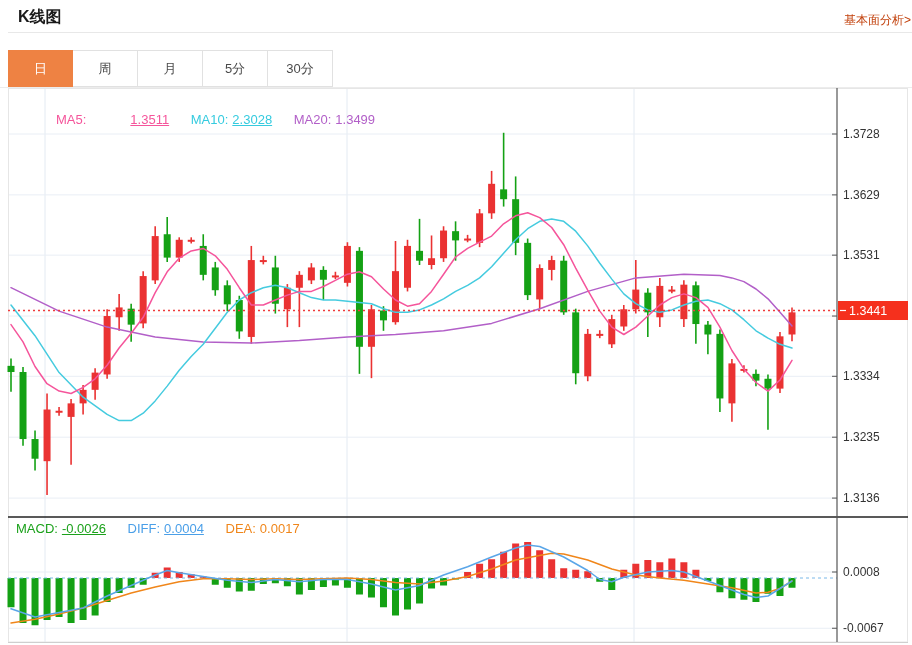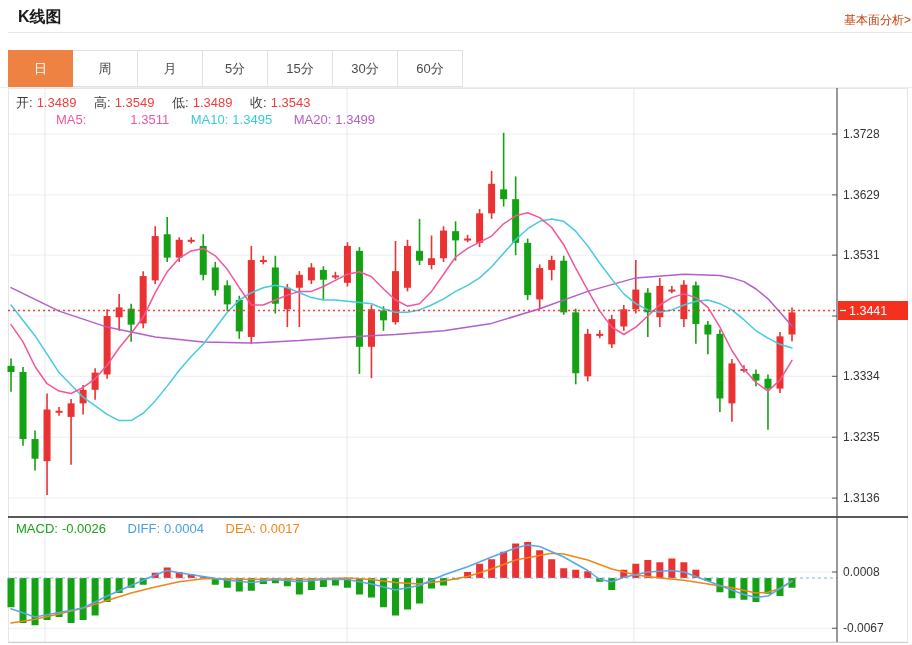--- a/index.html
+++ b/index.html
@@ -16,44 +16,42 @@
   .tab { width:65px; height:37px; line-height:36px; text-align:center; font-size:13px;
          color:#4a4a4a; background:#fff; border:1px solid #e1e1e1; border-left:none; cursor:pointer; }
   .tab:first-child { border-left:1px solid #e1e1e1; }
   .tab.active { background:#ee8243; border-color:#ee8243; color:#fff; }
   .tabs-baseline { position:absolute; left:0; top:87px; width:912px; height:1px; background:#ececec; }
 
   .legend { position:absolute; font-size:13px; white-space:nowrap; letter-spacing:0; }
   .legend span { margin-right:4px; }
   .lg-lab { color:#3c3c3c; }
   .lg-val { color:#f03c3c; margin-right:14px !important; }
-  .gap { margin-right:18px !important; }
+  .gap { margin-right:18px !important;text-decoration:underline; }
   .ma5 { color:#f5559b;margin-left:40px; } .ma10 { color:#35cbdf; } .ma20 { color:#b25fc8; }
   .mc-macd { color:#1ba11b; } .mc-diff { color:#4a9fe8; } .mc-dea { color:#f0861a;margin-top:8px; }
 
   svg text { font-family:"Liberation Sans", sans-serif; }
 </style>
 </head>
 <body>
 
 <div id="stage">
 
   <div class="hdr">
     <div class="hdr-title">K线图</div>
     <div class="hdr-link">基本面分析&gt;</div>
   </div>
 
   <div class="tabs" id="tabbar">
       <div class="tab active">日</div>
       <div class="tab">周</div>
       <div class="tab">月</div>
       <div class="tab">5分</div>
-      <div class="tab">15分</div>
       <div class="tab">30分</div>
-      <div class="tab">60分</div>
     </div>
   <div class="tabs-baseline"></div>
 
   <svg id="chart" width="912" height="557" viewBox="0 0 912 557" style="position:absolute;left:0;top:88px;">
       <line x1="45" y1="0" x2="45" y2="554.5" stroke="#e3eaf2" stroke-width="1"></line>
       <line x1="347" y1="0" x2="347" y2="554.5" stroke="#e3eaf2" stroke-width="1"></line>
       <line x1="634" y1="0" x2="634" y2="554.5" stroke="#e3eaf2" stroke-width="1"></line>
       <line x1="8" y1="46" x2="837" y2="46" stroke="#e9eef5" stroke-width="1"></line>
       <line x1="832" y1="46" x2="837" y2="46" stroke="#555555" stroke-width="1"></line>
       <text x="843" y="50" fill="#333333" font-size="12" text-anchor="start">1.3728</text>
@@ -289,30 +287,24 @@
       <rect x="788.5" y="490" width="7" height="9.75" fill="#14a114"></rect>
       <line x1="8" y1="490" x2="837" y2="490" stroke="#7ab8e8" stroke-width="1" stroke-dasharray="3 3"></line>
       <polyline points="11.0,535.0 35.0,531.3 59.1,526.0 83.1,520.0 107.1,512.5 131.2,505.0 155.2,499.0 179.2,493.8 203.2,490.8 227.3,490.8 251.3,491.5 275.3,490.8 299.4,491.5 323.4,490.8 347.4,490.0 371.5,491.5 395.5,494.5 419.5,496.0 443.6,493.0 467.6,488.5 491.6,481.0 515.6,472.0 539.7,467.5 551.7,465.3 563.7,466.0 587.7,472.0 611.8,481.0 635.8,487.0 659.8,490.0 683.9,492.3 707.9,496.0 731.9,499.8 756.0,505.0 768.0,504.3 780.0,500.5 792.0,493.0" fill="none" stroke="#f0861a" stroke-width="1.5" stroke-linejoin="round" stroke-linecap="round"></polyline>
       <polyline points="11.0,520.8 35.0,529.0 59.1,524.5 83.1,520.0 107.1,508.0 131.2,497.5 155.2,487.0 167.2,482.5 179.2,484.8 203.2,488.5 227.3,492.3 251.3,494.5 275.3,491.5 299.4,493.8 323.4,491.5 347.4,491.5 371.5,496.0 395.5,502.0 419.5,497.5 443.6,487.0 467.6,478.8 491.6,469.0 515.6,460.0 527.7,457.0 539.7,458.5 563.7,469.0 587.7,482.5 599.8,491.5 611.8,493.8 623.8,489.3 647.8,484.0 671.8,482.5 683.9,484.0 695.9,488.5 719.9,497.5 743.9,506.5 756.0,509.5 768.0,508.0 780.0,500.5 792.0,493.0" fill="none" stroke="#5aa6e8" stroke-width="1.5" stroke-linejoin="round" stroke-linecap="round"></polyline>
       <line x1="8" y1="429" x2="908" y2="429" stroke="#222222" stroke-width="1.4"></line>
       <line x1="837" y1="0" x2="837" y2="554.5" stroke="#555555" stroke-width="1.2"></line>
       <line x1="8" y1="554.5" x2="908" y2="554.5" stroke="#cfcfcf" stroke-width="1"></line>
       <rect x="8" y="0" width="829" height="554.5" fill="transparent"></rect>
     </svg>
 
-  <div class="legend" style="left:16px; top:94px;">
-    <span class="lg-lab">开:</span><span class="lg-val">1.3489</span>
-    <span class="lg-lab">高:</span><span class="lg-val">1.3549</span>
-    <span class="lg-lab">低:</span><span class="lg-val">1.3489</span>
-    <span class="lg-lab">收:</span><span class="lg-val">1.3543</span>
-  </div>
 
   <div class="legend" style="left:16px; top:112px;">
     <span class="ma5">MA5:</span><span class="ma5 gap">1.3511</span>
-    <span class="ma10">MA10:</span><span class="ma10 gap">1.3495</span>
+    <span class="ma10">MA10:</span><span class="ma10 gap">2.3028</span>
     <span class="ma20">MA20:</span><span class="ma20">1.3499</span>
   </div>
 
   <div class="legend" style="left:16px; top:521px;">
     <span class="mc-macd">MACD:</span><span class="mc-macd gap">-0.0026</span>
     <span class="mc-diff">DIFF:</span><span class="mc-diff gap">0.0004</span>
     <span class="mc-dea">DEA:</span><span class="mc-dea">0.0017</span>
   </div>
 
 </div>

